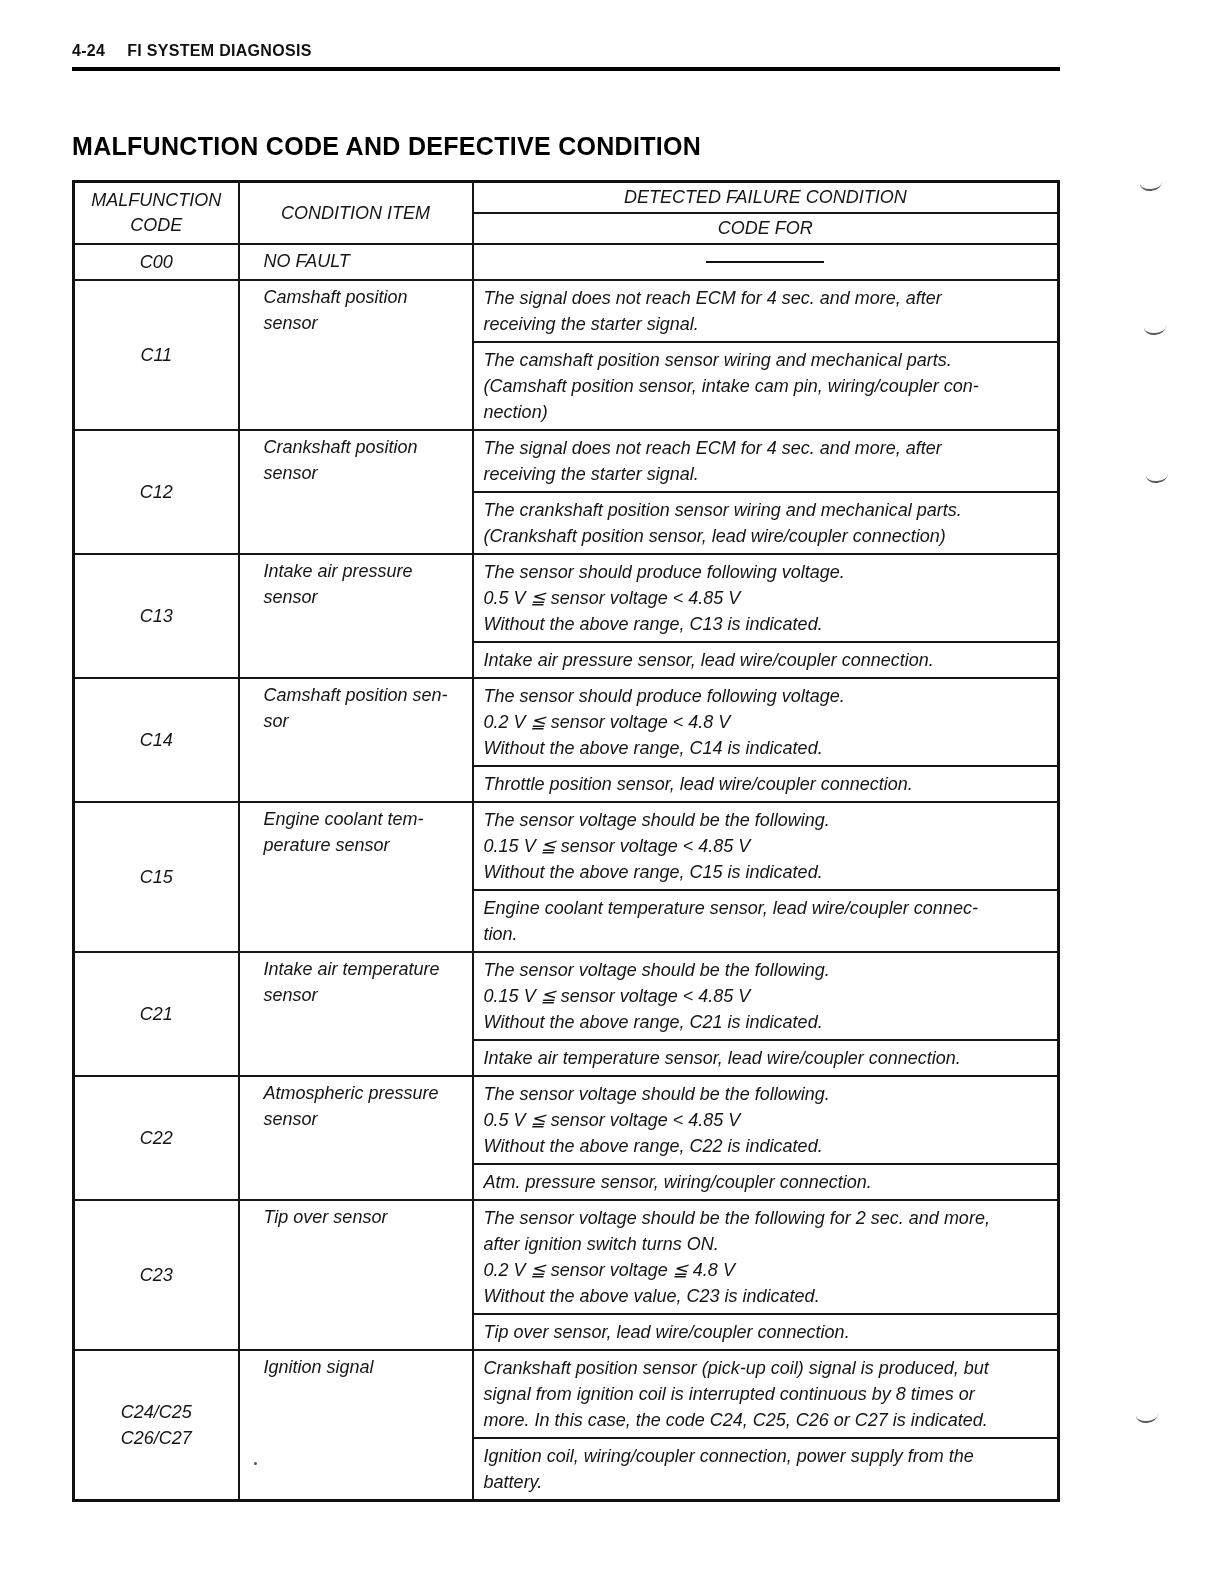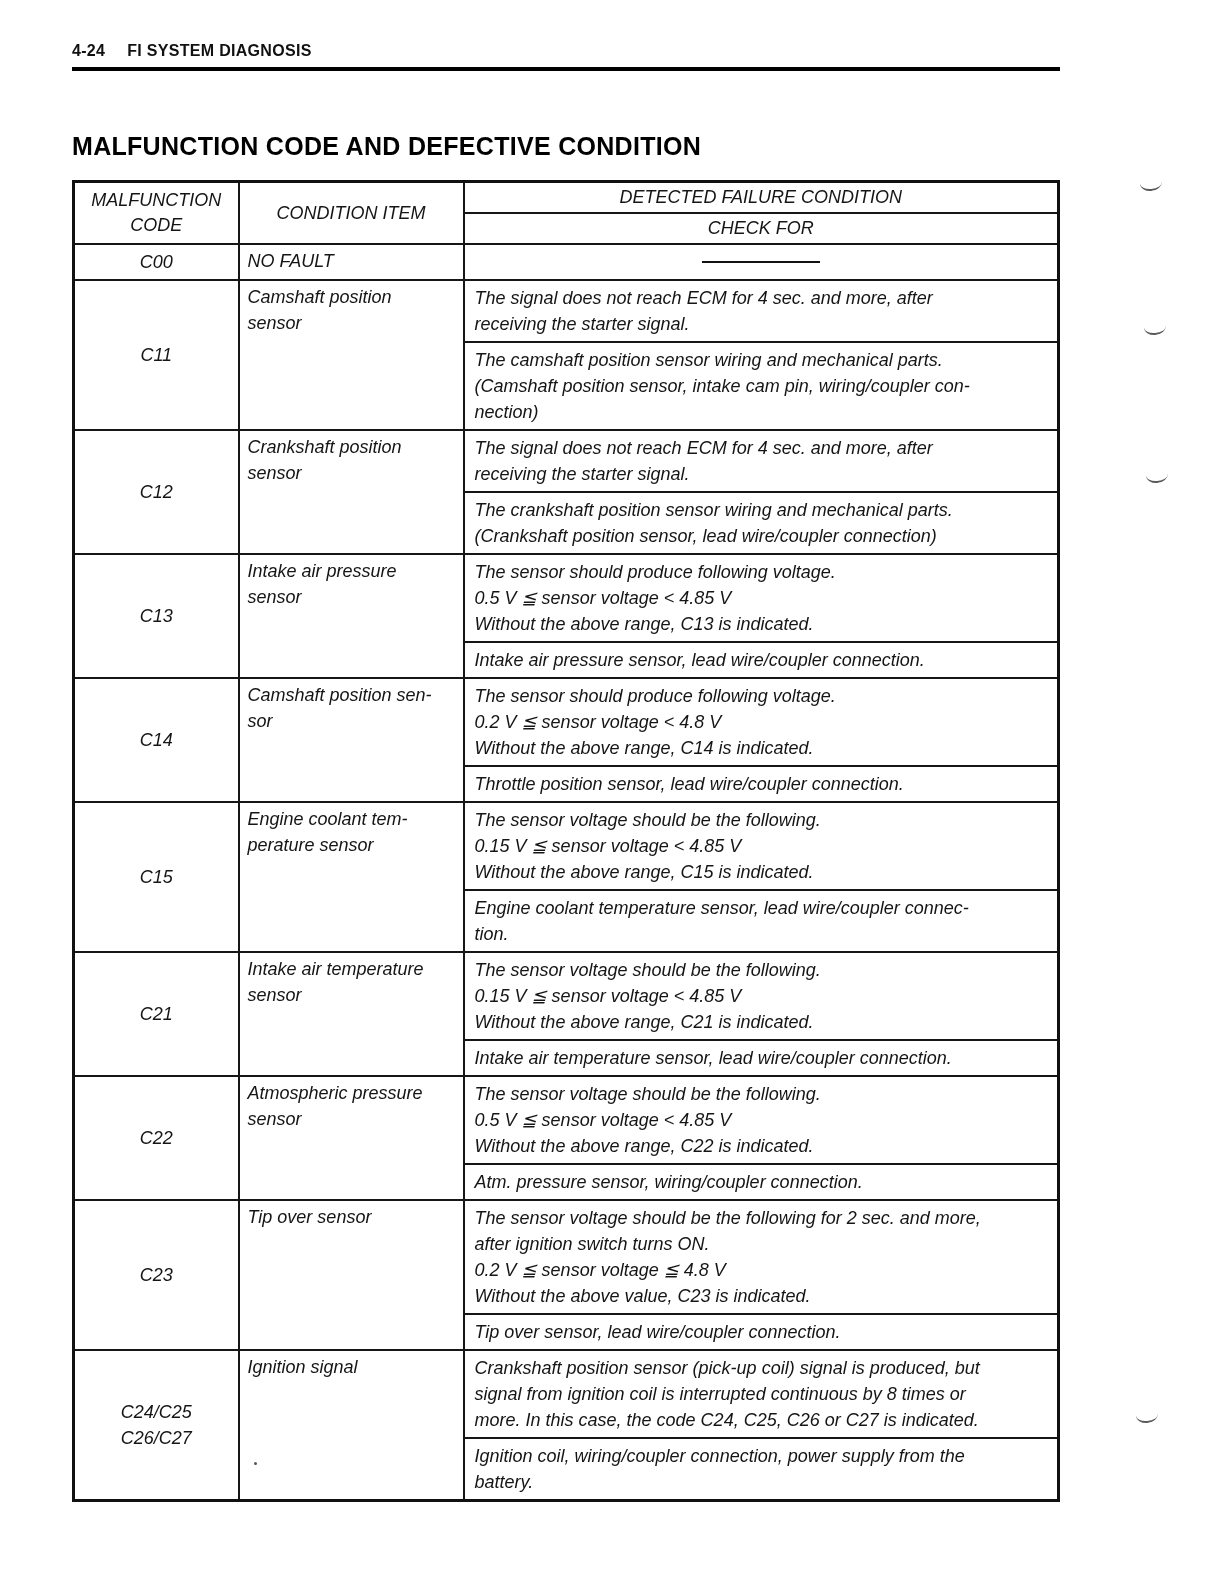--- a/index.html
+++ b/index.html
@@ -32,21 +32,21 @@
     font-size:18px; color:#151515;
     border:3px solid #111;
     font-style:italic;
   }
   .diag-table td, .diag-table th { border:2px solid #161616; vertical-align:top; }
   .diag-table th {
     font-weight:normal; text-align:center; vertical-align:middle;
     padding:2px 4px; line-height:25px;
   }
   .col-code { width:165px; text-align:center; vertical-align:middle !important; }
-  .col-item { width:225px; padding:3px 8px; }
+  .col-item { width:225px; padding:3px 24px; }
   .col-cond { padding:4px 10px;margin-top:12px; }
   .ln { line-height:26px; white-space:nowrap; }
   .code-ln { line-height:26px; }
   .center { text-align:center; }
   .no-fault-line { width:118px; height:0; border-top:2px solid #111; margin:12px auto; }
 
   
   .curl {
     position:absolute; width:22px; height:9px;
     border-bottom:2.5px solid #3d3d3d;
@@ -71,21 +71,21 @@
 
   <table class="diag-table">
 
     <tbody>
         <tr>
       <th class="col-code" rowspan="2">MALFUNCTION CODE</th>
       <th class="col-item" rowspan="2">CONDITION ITEM</th>
       <th>DETECTED FAILURE CONDITION</th>
     </tr>
     <tr>
-      <th>CHECK FOR</th>
+      <th>CODE FOR</th>
     </tr>
 
     <tr>
       <td class="col-code">
             <div class="code-ln">C00</div>
           </td>
       <td class="col-item">
             <div class="ln">NO FAULT</div>
           </td>
       <td class="col-cond center">

